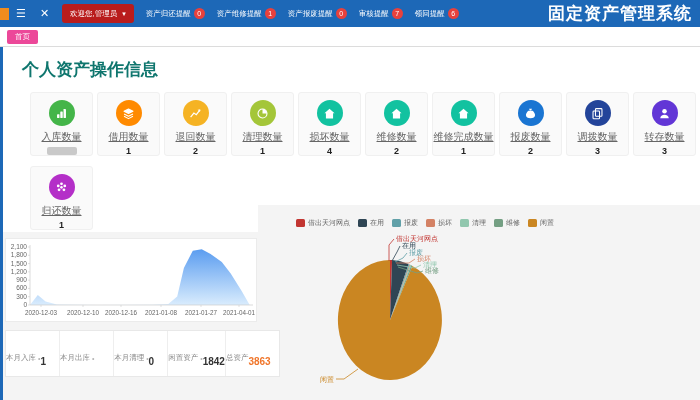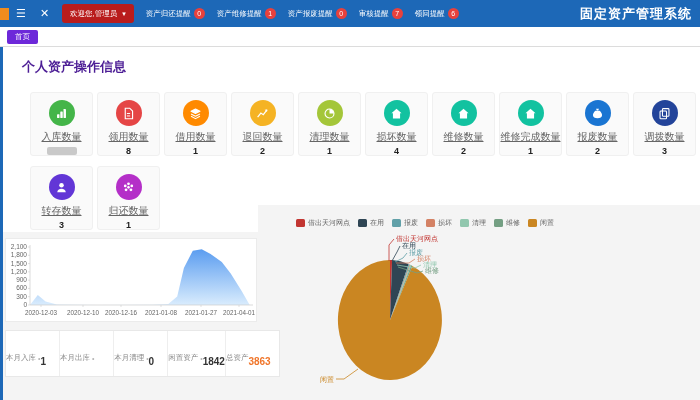--- a/index.html
+++ b/index.html
@@ -7,28 +7,28 @@
   .screen { position:relative; width:700px; height:400px; background:#fff; overflow:hidden; }
 
   
   .navbar { position:absolute; top:0; left:0; right:0; height:27px; background:#1d68b7; display:flex; align-items:center; color:#fff; z-index:5; }
   .logo-chip { width:9px; height:12px; background:#f08c1e; margin-left:0; flex:0 0 auto; }
   .nav-icon { font-size:11px; margin:0 7px; cursor:pointer; line-height:27px; }
   .welcome-btn { background:#b91c1c; border:none; color:#fff; font-size:7.5px; height:19px; padding:0 8px; border-radius:3px; margin:0 6px; display:flex; align-items:center; gap:5px; cursor:pointer; font-family:inherit; }
   .caret { font-size:7px; }
   .nav-tab { display:flex; align-items:center; gap:3px; margin:0 6px; font-size:7.5px; color:#fff; cursor:pointer; white-space:nowrap; }
   .badge { background:#e8413c; min-width:11px; height:11px; border-radius:50%; font-size:7px; display:flex; align-items:center; justify-content:center; }
-  .app-title { margin-left:auto; margin-right:8px; font-size:13px; font-weight:bold; letter-spacing:1px; }
+  .app-title { margin-left:auto; margin-right:8px; font-size:17px; font-weight:bold; letter-spacing:1px; }
 
   
   .tabbar { position:absolute; top:27px; left:0; right:0; height:20px; background:#fff; border-bottom:1px solid #dcdcdc; z-index:4; }
-  .home-tab { position:absolute; left:7px; top:3px; height:14px; background:#6d28d9; color:#fff; font-size:7.5px; border:none; border-radius:2px; padding:0 8px; cursor:pointer; font-family:inherit; }
+  .home-tab { position:absolute; left:7px; top:3px; height:14px; background:#ec4899; color:#fff; font-size:7.5px; border:none; border-radius:2px; padding:0 8px; cursor:pointer; font-family:inherit; }
   .left-strip { position:absolute; left:0; top:27px; bottom:0; width:3px; background:#1d68b7; z-index:3; }
 
-  .section-title { position:absolute; left:22px; top:58px; font-size:13px; font-weight:bold; color:#4c1d95; }
+  .section-title { position:absolute; left:22px; top:58px; font-size:17px; font-weight:bold; color:#0f766e; }
 
   
   .cards { position:absolute; left:30px; top:92px; width:672px; display:flex; flex-wrap:wrap; column-gap:4px; row-gap:10px; }
   .card { width:63px; height:64px; background:#fafafa; border:1px solid #f0f0f0; border-radius:3px; display:flex; flex-direction:column; align-items:center; }
   .card-icon { width:26px; height:26px; border-radius:50%; margin-top:7px; display:flex; align-items:center; justify-content:center; flex:0 0 auto; }
   .card-label { font-size:10px; color:#666; margin-top:4px; white-space:nowrap;text-decoration:underline; }
   .card-value { font-size:9px; font-weight:bold; color:#222; margin-top:2px; }
   .redacted { width:30px; height:9px; background:#c9c9c9; border-radius:2px; margin-top:3px; }
 
   
@@ -102,30 +102,20 @@
           <svg viewBox="0 0 16 16" width="13" height="13">
             <g fill="#fff">
               <rect x="2.5" y="9" width="3" height="4.5" rx="0.5"></rect>
               <rect x="6.5" y="5.5" width="3" height="8" rx="0.5"></rect>
               <rect x="10.5" y="2.5" width="3" height="11" rx="0.5"></rect>
             </g>
           </svg>
         </div>
         <div class="card-label">入库数量</div>
         <div class="redacted"></div>
-      </div>
-      <div class="card">
-        <div class="card-icon" style="background: rgb(229, 69, 69);">
-          <svg viewBox="0 0 16 16" width="13" height="13">
-            <path d="M4 1.5h5.5L13 5v9.5H4z" fill="none" stroke="#fff" stroke-width="1.4"></path>
-            <path d="M6 8h4M6 11h4" stroke="#fff" stroke-width="1.2"></path>
-          </svg>
-        </div>
-        <div class="card-label">领用数量</div>
-        <div class="card-value">8</div>
       </div>
       <div class="card">
         <div class="card-icon" style="background: rgb(255, 138, 0);">
           <svg viewBox="0 0 16 16" width="13" height="13">
             <g fill="none" stroke="#fff" stroke-width="1.3" stroke-linejoin="round">
               <path d="M8 2.5l5.5 2.8L8 8.1 2.5 5.3z" fill="#fff"></path>
               <path d="M2.5 8.5L8 11.3l5.5-2.8"></path>
               <path d="M2.5 11.5L8 14.3l5.5-2.8"></path>
             </g>
           </svg>

